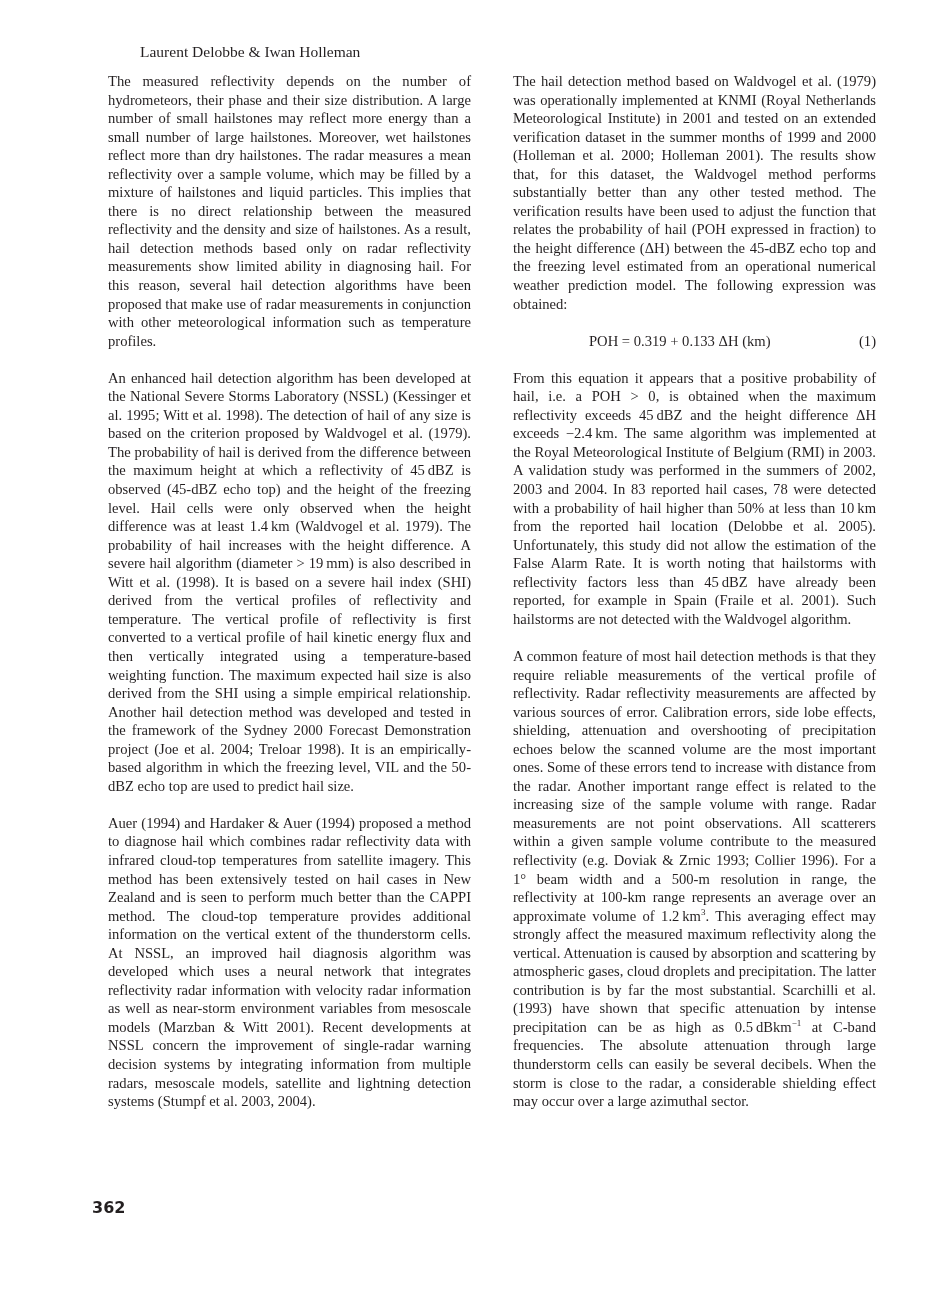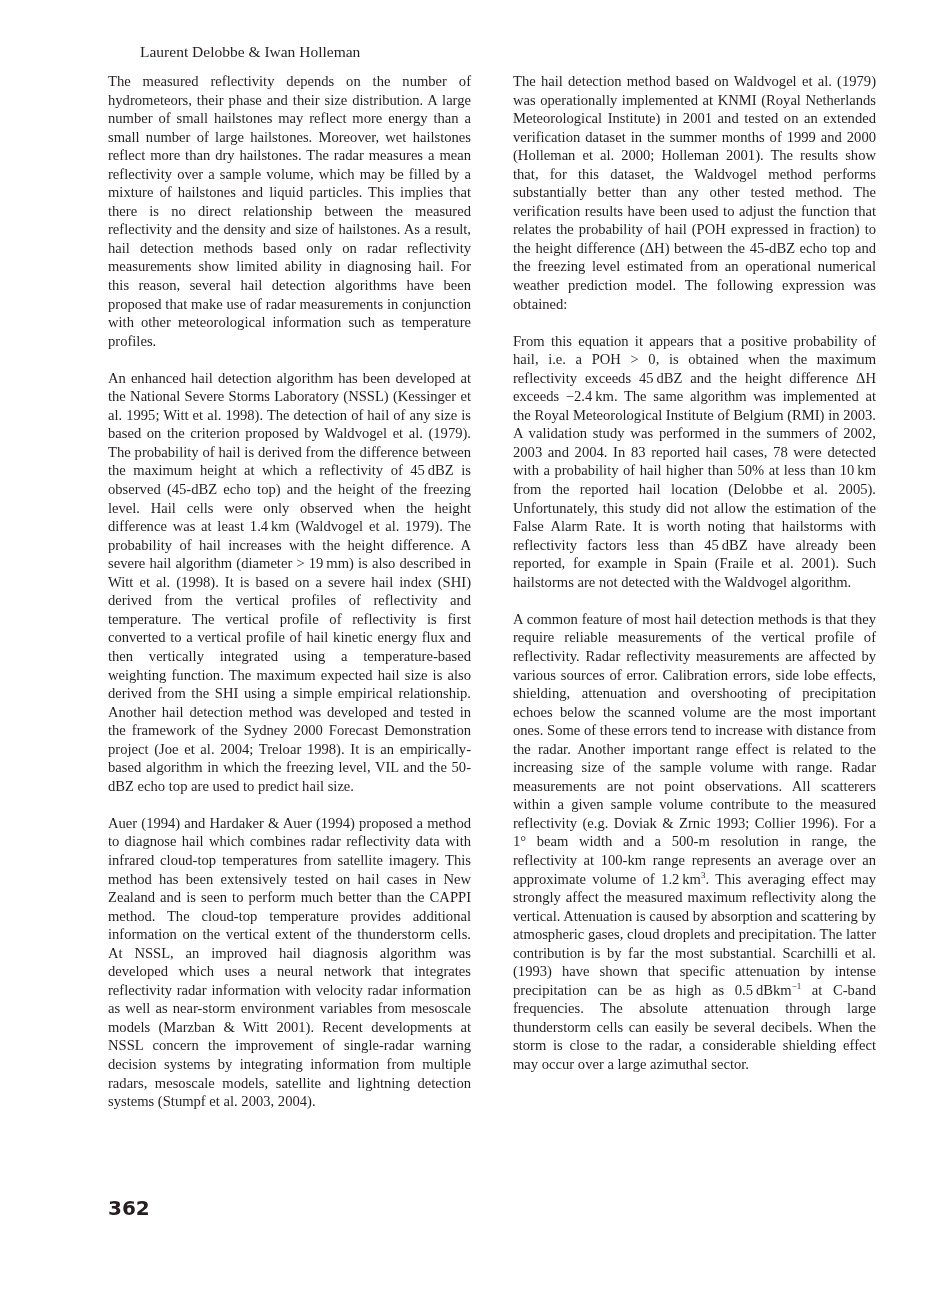--- a/index.html
+++ b/index.html
@@ -20,36 +20,40 @@
   .col-left { left: 108px; font-family: Liberation Serif, serif; }
   .col-right { left: 490px; margin-left: 23px; }
   .column p { margin: 0 0 18.55px 0; }
   .equation {
     position: relative; height: 18.55px; margin: 0 0 18.55px 0;
     white-space: nowrap;
   }
   .equation .eq-body { position: absolute; left: 76px; top: 0; }
   .equation .eq-num { position: absolute; right: 0; top: 0; }
   .page-number {
-    position: absolute; left: 108px; top: 1198px;
+    position: absolute; left: 92px; top: 1198px;
     font-family: "DejaVu Sans", "Liberation Sans", sans-serif;
-    font-weight: bold; font-size: 20px; line-height: 20px; color: #231f20;
+    font-weight: bold; font-size: 16px; line-height: 20px; color: #231f20;
   }
   sup { font-size: 9px; line-height: 0; vertical-align: 6px; }
 </style>
 </head>
 <body>
 
 <div class="running-head">Laurent Delobbe &amp; Iwan Holleman</div>
 
 <div class="column col-left">
   <p>The measured reflectivity depends on the number of hydrometeors, their phase and their size distribution. A large number of small hailstones may reflect more energy than a small number of large hailstones. Moreover, wet hailstones reflect more than dry hailstones. The radar measures a mean reflectivity over a sample volume, which may be filled by a mixture of hailstones and liquid particles. This implies that there is no direct relationship between the measured reflectivity and the density and size of hailstones. As a result, hail detection methods based only on radar reflectivity measurements show limited ability in diagnosing hail. For this reason, several hail detection algorithms have been proposed that make use of radar measurements in conjunction with other meteorological information such as temperature profiles.</p>
   <p>An enhanced hail detection algorithm has been deve­loped at the National Severe Storms Laboratory (NSSL) (Kessinger et al. 1995; Witt et al. 1998). The detection of hail of any size is based on the criterion proposed by Waldvogel et al. (1979). The probability of hail is derived from the difference between the maximum height at which a reflectivity of 45 dBZ is observed (45-dBZ echo top) and the height of the freezing level. Hail cells were only observed when the height difference was at least 1.4 km (Waldvogel et al. 1979). The probability of hail increases with the height difference. A severe hail algorithm (diameter &gt; 19 mm) is also described in Witt et al. (1998). It is based on a severe hail index (SHI) derived from the vertical profiles of reflectivity and temperature. The vertical profile of reflectivity is first converted to a vertical profile of hail kinetic energy flux and then vertically integrated using a temperature-based weighting function. The maximum expected hail size is also derived from the SHI using a simple empirical relationship. Another hail detection method was developed and tested in the framework of the Sydney 2000 Forecast Demonstration project (Joe et al. 2004; Treloar 1998). It is an empirically-based algorithm in which the freezing level, VIL and the 50-dBZ echo top are used to predict hail size.</p>
   <p>Auer (1994) and Hardaker &amp; Auer (1994) proposed a method to diagnose hail which combines radar reflec­tivity data with infrared cloud-top temperatures from satellite imagery. This method has been extensively tested on hail cases in New Zealand and is seen to per­form much better than the CAPPI method. The cloud-top temperature provides additional information on the vertical extent of the thunderstorm cells. At NSSL, an improved hail diagnosis algorithm was developed which uses a neural network that integrates reflectivity radar information with velocity radar information as well as near-storm environment variables from mesoscale models (Marzban &amp; Witt 2001). Recent developments at NSSL concern the improvement of single-radar warning decision systems by integrating information from multiple radars, mesoscale models, satellite and lightning detection systems (Stumpf et al. 2003, 2004).</p>
 </div>
 
 <div class="column col-right">
   <p>The hail detection method based on Waldvogel et al. (1979) was operationally implemented at KNMI (Royal Netherlands Meteorological Institute) in 2001 and tested on an extended verification dataset in the summer months of 1999 and 2000 (Holleman et al. 2000; Holleman 2001). The results show that, for this dataset, the Waldvogel method performs substantially better than any other tested method. The verification results have been used to adjust the function that relates the probability of hail (POH expressed in fraction) to the height difference (ΔH) between the 45-dBZ echo top and the freezing level estimated from an operational numerical weather prediction model. The following expression was obtained:</p>
+  <div class="equation">
+    <span class="eq-body">POH = 0.319 + 0.133 ΔH (km)</span>
+    <span class="eq-num">(1)</span>
+  </div>
   <p>From this equation it appears that a positive probability of hail, i.e. a POH &gt; 0, is obtained when the maximum reflectivity exceeds 45 dBZ and the height difference ΔH exceeds −2.4 km. The same algorithm was imple­mented at the Royal Meteorological Institute of Belgium (RMI) in 2003. A validation study was performed in the summers of 2002, 2003 and 2004. In 83 reported hail cases, 78 were detected with a probability of hail higher than 50% at less than 10 km from the reported hail location (Delobbe et al. 2005). Unfortunately, this study did not allow the estimation of the False Alarm Rate. It is worth noting that hailstorms with reflectivity factors less than 45 dBZ have already been reported, for example in Spain (Fraile et al. 2001). Such hailstorms are not detected with the Waldvogel algorithm.</p>
   <p><span>A common feature of most hail detection methods is that they require reliable measurements of the vertical profile of reflectivity. Radar reflectivity measurements are affected by various sources of error. Calibration errors, side lobe effects, shielding, attenuation and overshooting of precipitation echoes below the scanned volume are the most important ones. Some of these errors tend to increase with distance from the radar. Another important range effect is related to the increasing size of the sample volume with range. Radar measurements are not point observations. All scatterers within a given sample volume contribute to the measured reflectivity (e.g. Doviak &amp; Zrnic 1993; Collier 1996). For a 1° beam width and a 500-m resolution in range, the reflectivity at 100-km range represents an average over an approximate volume of 1.2 km</span><sup>3</sup><span>. This averaging effect may strongly affect the measured maximum reflectivity along the vertical. Attenuation is caused by absorption and scattering by atmospheric gases, cloud droplets and precipitation. The latter contribution is by far the most substantial. Scarchilli et al. (1993) have shown that specific attenuation by intense precipitation can be as high as 0.5 dBkm</span><sup>−1</sup><span> at C-band frequencies. The absolute attenuation through large thunderstorm cells can easily be several decibels. When the storm is close to the radar, a considerable shielding effect may occur over a large azimuthal sector.</span></p>
 </div>
 
 <div class="page-number">362</div>
 
 </body></html>

